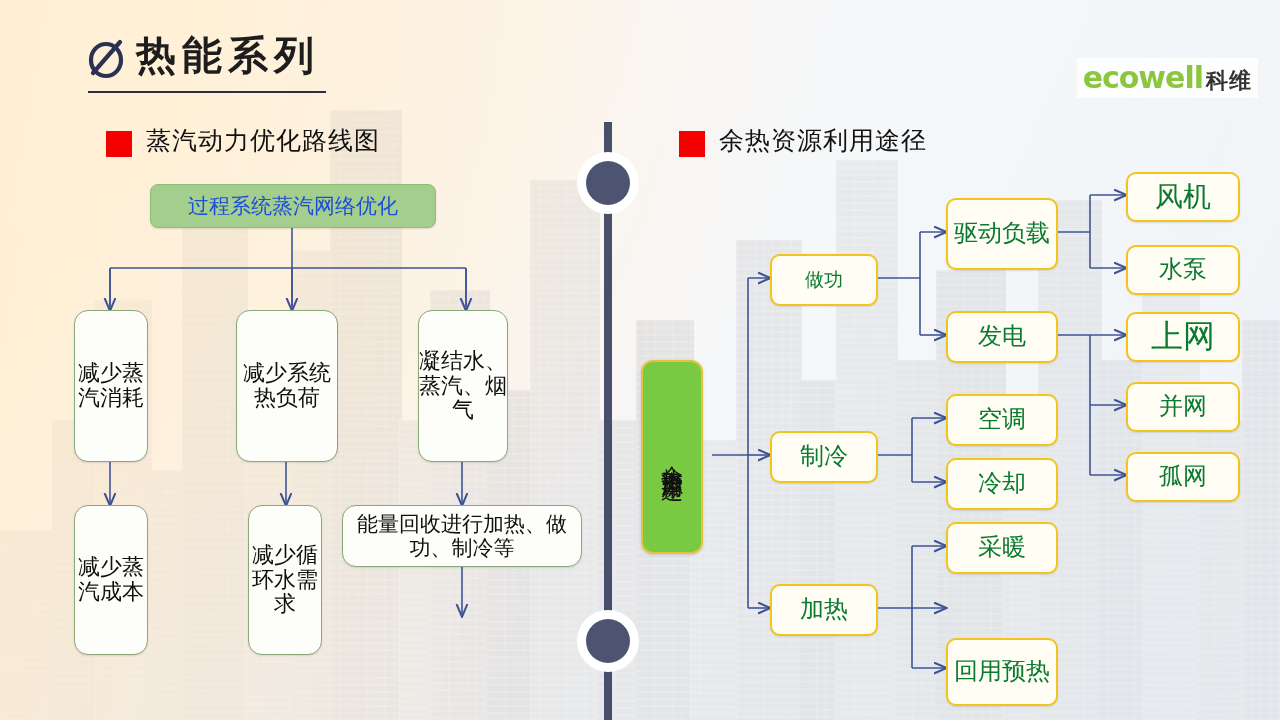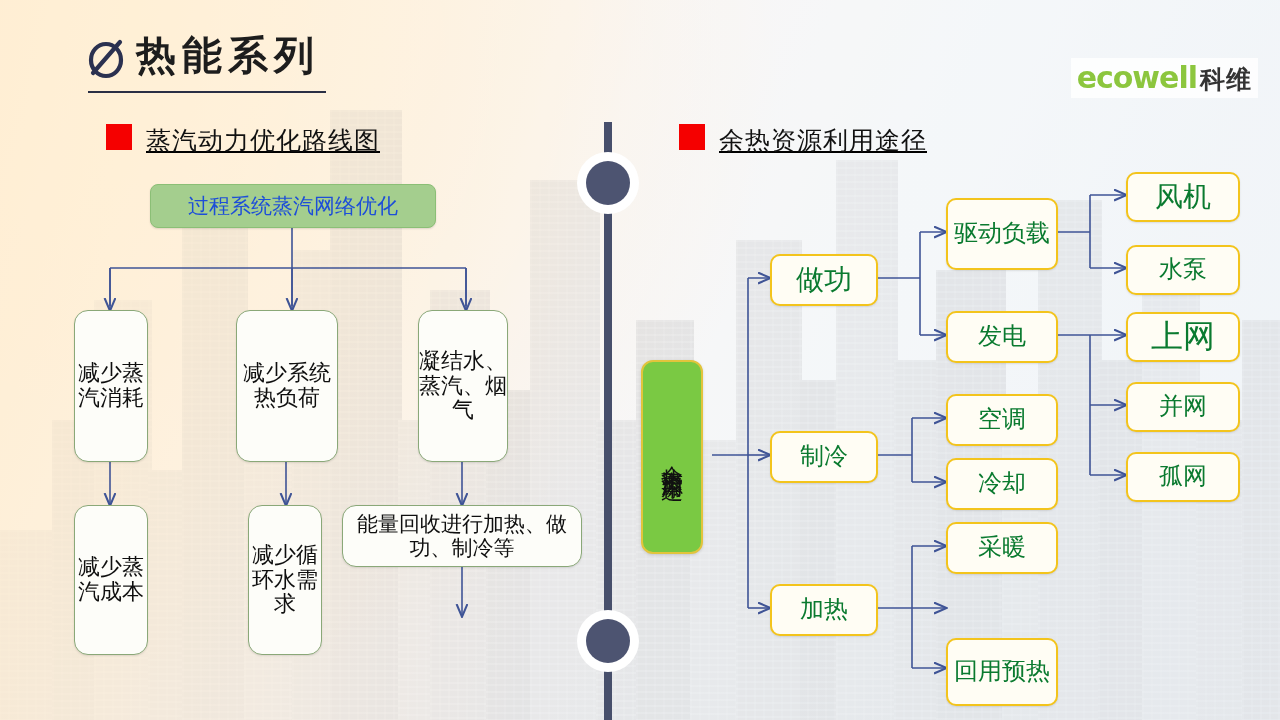--- a/index.html
+++ b/index.html
@@ -43,24 +43,24 @@
     position:absolute;left:136px;top:28px;
     font-size:40px;font-weight:bold;color:#1d1d1d;letter-spacing:6px;
     font-family:"DejaVu Sans","Liberation Sans",sans-serif;
   }
   .title-rule{position:absolute;left:88px;top:91px;width:238px;height:2px;background:#2a2f45;}
 
   .logo{position:absolute;right:22px;top:58px;display:flex;align-items:baseline;
         background:rgba(255,255,255,.82);padding:2px 6px;}
   .logo .e{font-size:30px;font-weight:bold;color:#8cc63e;letter-spacing:-1px;
            font-family:"DejaVu Sans","Liberation Sans",sans-serif;}
-  .logo .cn{font-size:25px;font-weight:bold;color:#333;margin-left:3px;letter-spacing:1px;}
-
-  
-  .sec{position:absolute;display:flex;align-items:flex-start;text-decoration:underline;}
+  .logo .cn{font-size:22px;font-weight:bold;color:#333;margin-left:3px;letter-spacing:1px;}
+
+  
+  .sec{position:absolute;display:flex;align-items:flex-end;}
   .sec .sq{width:26px;height:26px;background:#f50000;margin-right:14px;}
   .sec .tx{font-size:25px;color:#111;letter-spacing:1px;}
 
   
   .divider{position:absolute;left:604px;top:122px;width:8px;height:598px;background:#474f6b;}
   .node{position:absolute;width:62px;height:62px;border-radius:50%;background:#ffffff;
         display:flex;align-items:center;justify-content:center;}
   .node i{display:block;width:44px;height:44px;border-radius:50%;background:#4d5471;}
 
   
@@ -205,21 +205,21 @@
   <div class="wbox" style="left:236px;top:310px;width:100px;height:150px;font-size:22px;">减少系统热负荷</div>
   <div class="wbox" style="left:418px;top:310px;width:88px;height:150px;font-size:22px;">凝结水、蒸汽、烟气</div>
 
   <div class="wbox" style="left:74px;top:505px;width:72px;height:148px;font-size:22px;">减少蒸汽成本</div>
   <div class="wbox" style="left:248px;top:505px;width:72px;height:148px;font-size:22px;">减少循环水需求</div>
   <div class="wbox" style="left:342px;top:505px;width:240px;height:62px;font-size:21px;padding:0 8px;box-sizing:border-box;">能量回收进行加热、做功、制冷等</div>
 
 
   <div class="vgreen" style="left:641px;top:360px;width:58px;height:190px;font-size:22px;">余热资源用途</div>
 
-  <div class="ybox" style="left:770px;top:254px;width:104px;height:48px;font-size:28px;">做功</div>
+  <div class="ybox" style="left:770px;top:254px;width:104px;height:48px;font-size:19px;">做功</div>
   <div class="ybox" style="left:770px;top:431px;width:104px;height:48px;font-size:24px;">制冷</div>
   <div class="ybox" style="left:770px;top:584px;width:104px;height:48px;font-size:24px;">加热</div>
 
   <div class="ybox" style="left:946px;top:198px;width:108px;height:68px;font-size:24px;">驱动负载</div>
   <div class="ybox" style="left:946px;top:311px;width:108px;height:48px;font-size:24px;">发电</div>
 
   <div class="ybox" style="left:946px;top:394px;width:108px;height:48px;font-size:24px;">空调</div>
   <div class="ybox" style="left:946px;top:458px;width:108px;height:48px;font-size:24px;">冷却</div>
 
   <div class="ybox" style="left:946px;top:522px;width:108px;height:48px;font-size:24px;">采暖</div>

